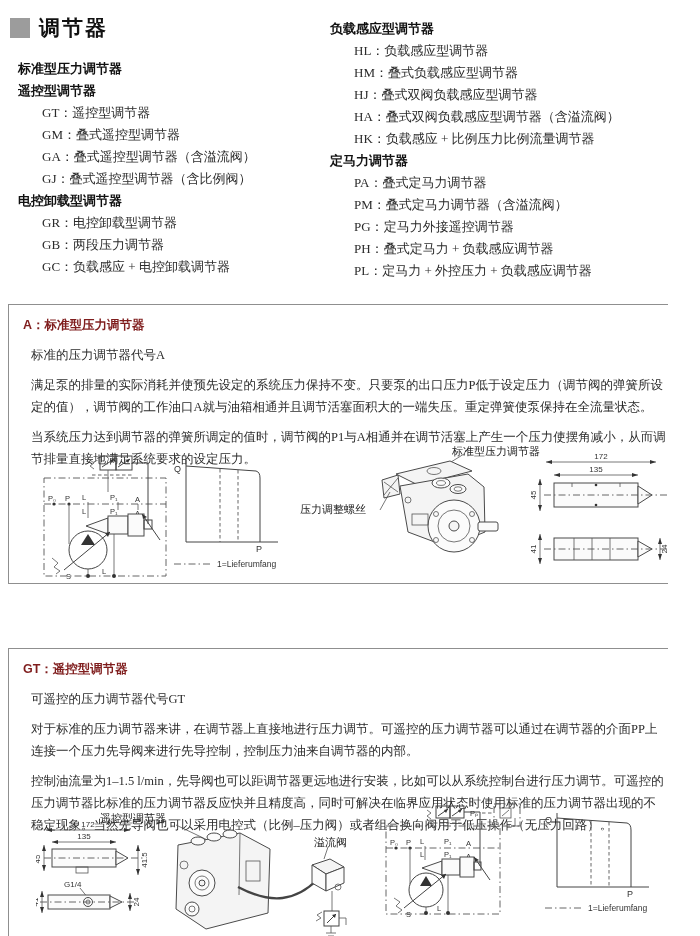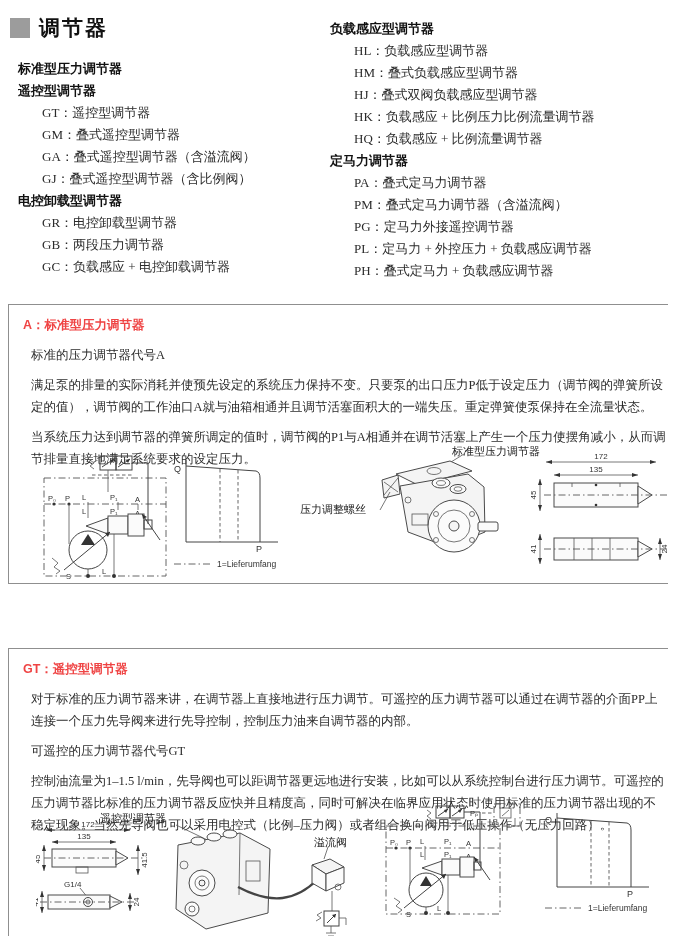--- a/index.html
+++ b/index.html
@@ -18,21 +18,21 @@
   .cat-col.right { top:18px; left:330px; width:360px; }
   .cat-group-header { font-weight:bold; color:#111; }
   .cat-item { padding-left:24px; }
   .cat-item .code { }
 
   
   .section-box { position:absolute; left:8px; width:681px; border:1px solid #8f8f8f; background:#fff; }
   #box-a { top:304px; height:280px; }
   #box-gt { top:648px; height:309px; border-bottom:7px solid #c2410c; }
   .box-text { padding:9px 14px 0 14px; font-size:12.5px; line-height:22px; }
-  .box-title { font-weight:bold; color:#ef4444; }
+  .box-title { font-weight:bold; color:#7f1d1d; }
   .box-text p { margin:8px;font-family:Liberation Serif, serif; }
 
   .diag-label { position:absolute; font-size:11px; color:#222; white-space:nowrap; }
   svg { display:block; }
   svg text { font-family:"Liberation Sans","DejaVu Sans",sans-serif; fill:#222; }
   .ln { stroke:#444; stroke-width:1; fill:none; }
   .ln-thin { stroke:#555; stroke-width:0.8; fill:none; }
   .dashdot { stroke:#555; stroke-width:0.9; fill:none; stroke-dasharray:7 3 1.5 3; }
   .dashed { stroke:#555; stroke-width:0.9; fill:none; stroke-dasharray:3.5 2.5; }
   .fillbody { fill:#f4f4f4; stroke:#4a4a4a; stroke-width:1; }
@@ -64,28 +64,28 @@
     <div class="cat-item"><span class="code">GR：</span><span>电控卸载型调节器</span></div>
     <div class="cat-item"><span class="code">GB：</span><span>两段压力调节器</span></div>
     <div class="cat-item"><span class="code">GC：</span><span>负载感应 + 电控卸载调节器</span></div>
   </div>
 
   <div class="cat-col right">
     <div class="cat-group-header">负载感应型调节器</div>
     <div class="cat-item"><span class="code">HL：</span><span>负载感应型调节器</span></div>
     <div class="cat-item"><span class="code">HM：</span><span>叠式负载感应型调节器</span></div>
     <div class="cat-item"><span class="code">HJ：</span><span>叠式双阀负载感应型调节器</span></div>
+    <div class="cat-item"><span class="code">HA：</span><span>叠式双阀负载感应型调节器（含溢流阀）</span></div>
     <div class="cat-item"><span class="code">HK：</span><span>负载感应 + 比例压力比例流量调节器</span></div>
-    <div class="cat-item"><span class="code">HQ：</span><span>负载感应 + 比例流量调节器</span></div>
     <div class="cat-group-header">定马力调节器</div>
     <div class="cat-item"><span class="code">PA：</span><span>叠式定马力调节器</span></div>
     <div class="cat-item"><span class="code">PM：</span><span>叠式定马力调节器（含溢流阀）</span></div>
     <div class="cat-item"><span class="code">PG：</span><span>定马力外接遥控调节器</span></div>
+    <div class="cat-item"><span class="code">PH：</span><span>叠式定马力 + 负载感应调节器</span></div>
     <div class="cat-item"><span class="code">PL：</span><span>定马力 + 外控压力 + 负载感应调节器</span></div>
-    <div class="cat-item"><span class="code">PH：</span><span>叠式定马力 + 负载感应调节器</span></div>
   </div>
 
   <div class="section-box" id="box-a">
     <div class="box-text">
       <div class="box-title">A：标准型压力调节器</div>
       <p>标准的压力调节器代号A</p>
       <p>满足泵的排量的实际消耗并使预先设定的系统压力保持不变。只要泵的出口压力P低于设定压力（调节阀的弹簧所设定的值），调节阀的工作油口A就与油箱相通并且调节活塞面积大的一端失压。重定弹簧使泵保持在全流量状态。</p>
       <p>当系统压力达到调节器的弹簧所调定的值时，调节阀的P1与A相通并在调节活塞上产生一个压力使摆角减小，从而调节排量直接地满足系统要求的设定压力。</p>
     </div>
 
@@ -211,22 +211,22 @@
       <line class="ln-thin" x1="132" y1="88" x2="132" y2="110"></line>
       <polygon class="blk" points="132,88 130,94 134,94"></polygon>
         <polygon class="blk" points="132,110 130,104 134,104"></polygon>
       <text class="dimtxt" x="139" y="99" text-anchor="middle" transform="rotate(-90 139 99)">24</text>
     </svg>
   </div>
 
   <div class="section-box" id="box-gt">
     <div class="box-text">
       <div class="box-title">GT：遥控型调节器</div>
+      <p>可遥控的压力调节器代号GT</p>
       <p>对于标准的压力调节器来讲，在调节器上直接地进行压力调节。可遥控的压力调节器可以通过在调节器的介面PP上连接一个压力先导阀来进行先导控制，控制压力油来自调节器的内部。</p>
-      <p>可遥控的压力调节器代号GT</p>
       <p>控制油流量为1–1.5 l/min，先导阀也可以距调节器更远地进行安装，比如可以从系统控制台进行压力调节。可遥控的压力调节器比标准的压力调节器反应快并且精度高，同时可解决在临界应用状态时使用标准的压力调节器出现的不稳定现象。当然先导阀也可以采用电控式（比例–压力阀）或者组合换向阀用于低压操作（无压力回路）。</p>
     </div>
 
     <svg style="position:absolute;left:27px;top:172px;" width="118" height="112" viewBox="0 0 118 112">
       <line class="ln-thin" x1="10" y1="9" x2="94" y2="9"></line>
       <polygon class="blk" points="10,9 16,7 16,11"></polygon>
         <polygon class="blk" points="94,9 88,7 88,11"></polygon>
       <text class="dimtxt" x="52" y="6" text-anchor="middle">172</text>
       <line class="ln-thin" x1="16" y1="21" x2="80" y2="21"></line>
       <polygon class="blk" points="16,21 22,19 22,23"></polygon>

